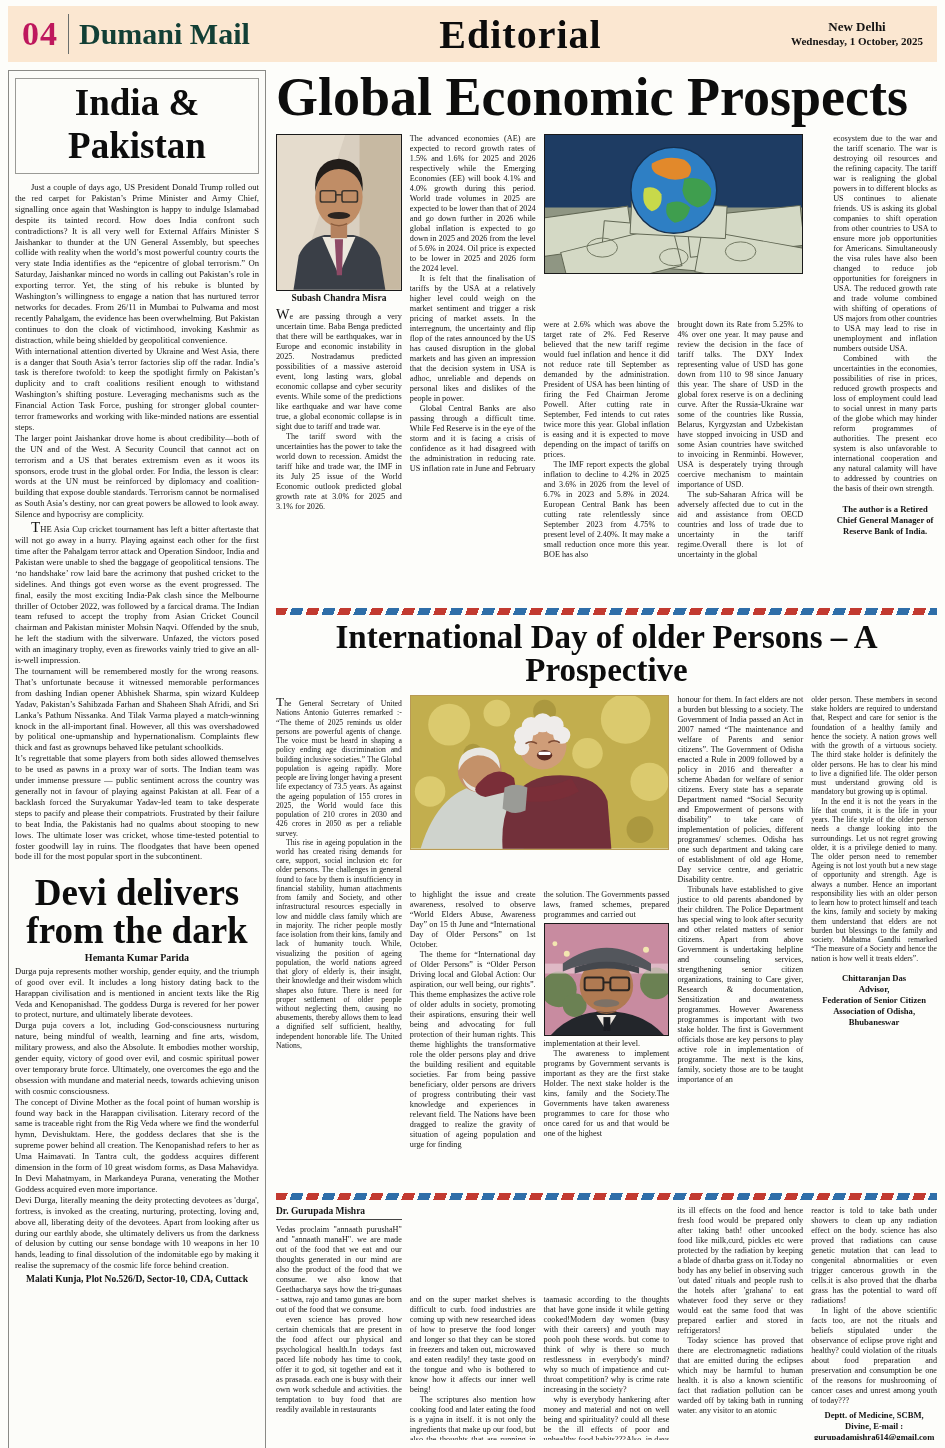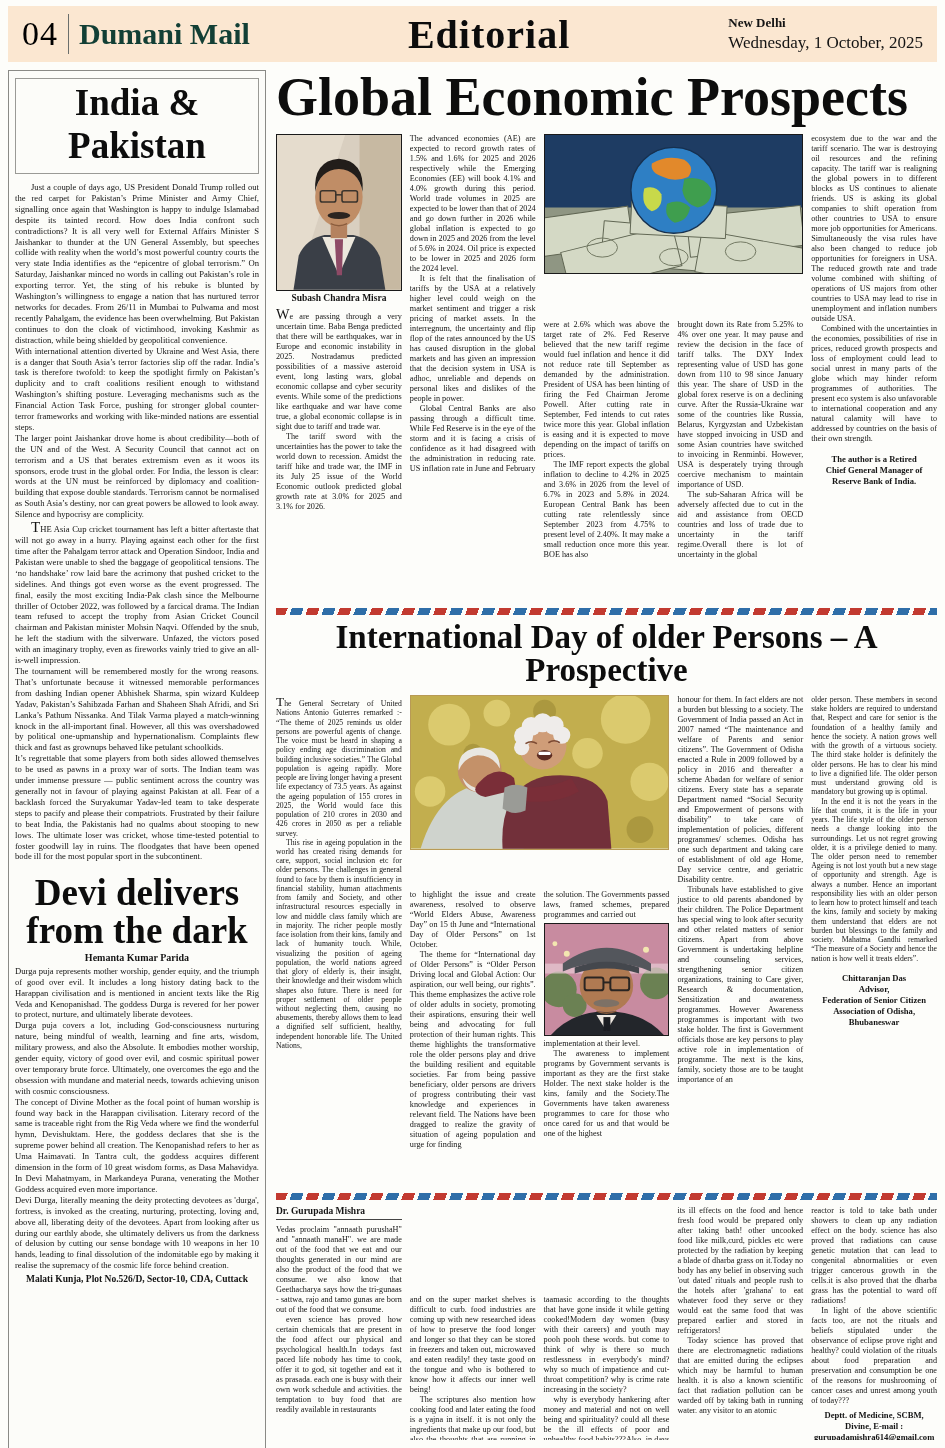--- a/index.html
+++ b/index.html
@@ -2,27 +2,27 @@
 <html><head>
 <meta charset="utf-8">
 <style>
   html,body{margin:0;padding:0;background:#e8e8e4;}
   .page{width:945px;height:1448px;background:#fdfdfa;position:relative;overflow:hidden;
         font-family:"Liberation Serif","DejaVu Serif",serif;color:#141414;box-sizing:border-box;padding:6px 8px;}
   
   .masthead{height:56px;background:#fbe7d1;display:flex;align-items:center;justify-content:space-between;
             padding:0 14px;box-sizing:border-box;margin-bottom:8px;}
   .mh-left{display:flex;align-items:center;gap:10px;}
-  .pagenum{font-size:34px;color:#000000;letter-spacing:1px;}
+  .pagenum{font-size:34px;color:#be185d;letter-spacing:1px;font-weight:bold;}
   .mh-bar{width:1px;height:40px;background:#6b6f6c;}
   .paper{font-size:30px;font-weight:bold;color:#123f35;}
   .section-title{font-size:40px;font-weight:bold;color:#0c0c0c;letter-spacing:1px;}
-  .mh-right{text-align:left;line-height:1.25;}
+  .mh-right{text-align:center;line-height:1.25;}
   .mh-city{font-size:13px;font-weight:bold;}
-  .mh-date{font-size:17px;font-weight:normal;}
+  .mh-date{font-size:11px;font-weight:bold;}
   
   .content{display:flex;gap:10px;}
   .left-col{width:258px;flex:0 0 258px;border:1.5px solid #8a8a86;box-sizing:border-box;
             padding:5px 6px;height:1438px;overflow:hidden;background:#fcfcf9;}
   .right-col{flex:1;min-width:0;height:1370px;overflow:hidden;}
   
   h1{margin:0;font-weight:bold;color:#0d0d0d;font-family:"Liberation Serif","DejaVu Serif",serif;}
   .hl-box{border:1.5px solid #9a9a96;text-align:center;font-size:37px;padding:2px 0 6px;margin:2px 0 8px;}
   .hl-left{text-align:center;font-size:38px;margin:10px 0 6px;}
   .hl-devi{text-align:center;font-size:37px;line-height:1.02;margin:12px 0 2px;}
@@ -185,21 +185,21 @@
 
           <div class="ntext noind c3r2">
               <p>were at 2.6% which was above the target rate of 2%. Fed Reserve believed that the new tariff regime would fuel inflation and hence it did not reduce rate till September as demanded by the administration. President of USA has been hinting of firing the Fed Chairman Jerome Powell. After cutting rate in September, Fed intends to cut rates twice more this year. Global inflation is easing and it is expected to move depending on the impact of tariffs on prices.</p>
               <p>The IMF report expects the global inflation to decline to 4.2% in 2025 and 3.6% in 2026 from the level of 6.7% in 2023 and 5.8% in 2024. European Central Bank has been cutting rate relentlessly since September 2023 from 4.75% to present level of 2.40%. It may make a small reduction once more this year. BOE has also</p>
             </div>
           <div class="ntext noind c4r2">
               <p>brought down its Rate from 5.25% to 4% over one year. It may pause and review the decision in the face of tariff talks. The DXY Index representing value of USD has gone down from 110 to 98 since January this year. The share of USD in the global forex reserve is on a declining curve. After the Russia-Ukraine war some of the countries like Russia, Belarus, Kyrgyzstan and Uzbekistan have stopped invoicing in USD and some Asian countries have switched to invoicing in Renminbi. However, USA is desperately trying through coercive mechanism to maintain importance of USD.</p>
               <p>The sub-Saharan Africa will be adversely affected due to cut in the aid and assistance from OECD countries and loss of trade due to uncertainty in the tariff regime.Overall there is lot of uncertainty in the global</p>
             </div>
 
-          <div class="r13" style="grid-column:5;">
+          <div class="r13" style="grid-column:5;margin-left:22px;">
             <div class="ntext noind">
                 <p>ecosystem due to the war and the tariff scenario. The war is destroying oil resources and the refining capacity. The tariff war is realigning the global powers in to different blocks as US continues to alienate friends. US is asking its global companies to shift operation from other countries to USA to ensure more job opportunities for Americans. Simultaneously the visa rules have also been changed to reduce job opportunities for foreigners in USA. The reduced growth rate and trade volume combined with shifting of operations of US majors from other countries to USA may lead to rise in unemployment and inflation numbers outside USA.</p>
                 <p>Combined with the uncertainties in the economies, possibilities of rise in prices, reduced growth prospects and loss of employment could lead to social unrest in many parts of the globe which may hinder reform programmes of authorities. The present eco system is also unfavorable to international cooperation and any natural calamity will have to addressed by countries on the basis of their own strength.</p>
               </div>
             <div class="tagline">
                 <p>The author is a Retired</p>
                 <p>Chief General Manager of</p>
                 <p>Reserve Bank of India.</p>
               </div>
           </div>

